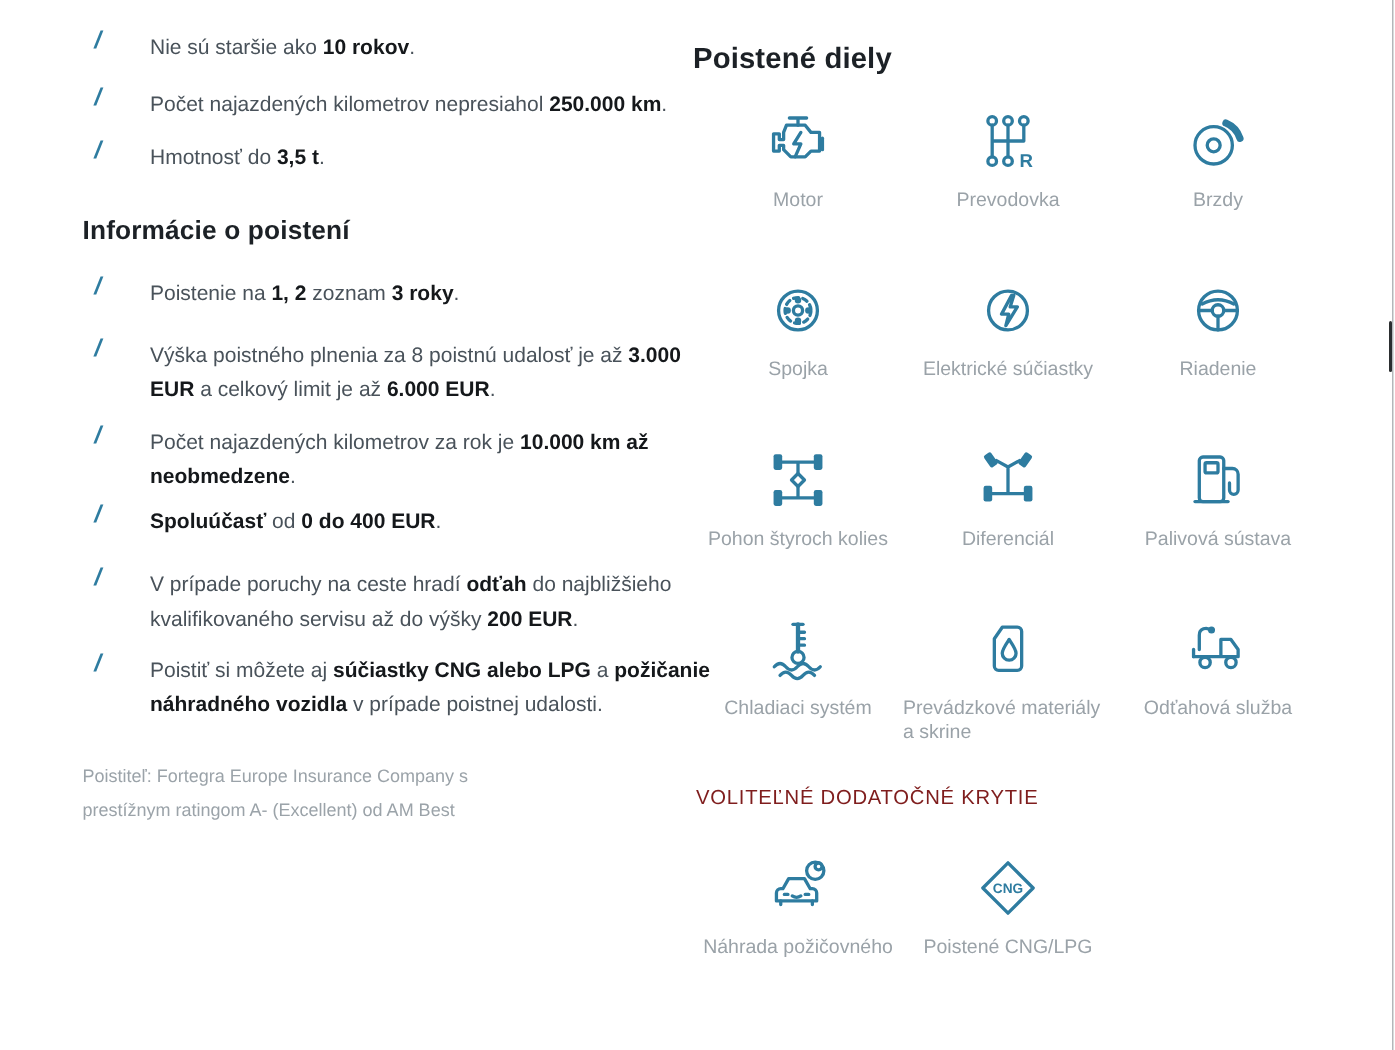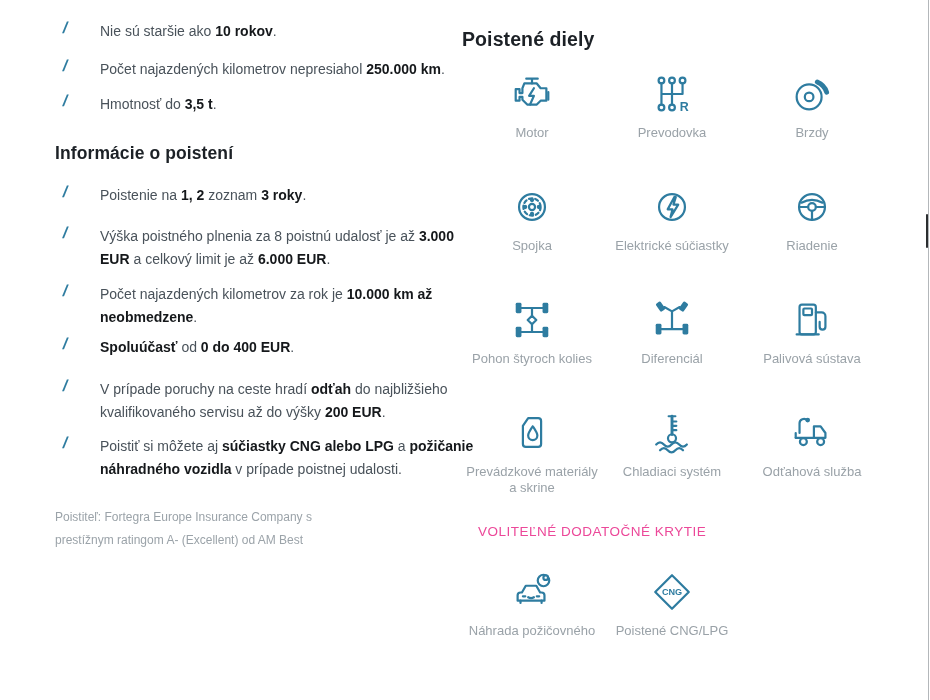--- a/index.html
+++ b/index.html
@@ -60,25 +60,25 @@
   .part{
     display:flex;flex-direction:column;align-items:center;
   }
   .icon{
     height:52px;display:flex;align-items:center;justify-content:center;
     color:var(--accent);
   }
   .icon svg{width:46px;height:46px;display:block;}
   .plabel{
     margin-top:5px;max-width:140px;
-    text-align:center;font-size:13px;line-height:16px;color:var(--label);
+    font-size:13px;line-height:16px;color:var(--label);
   }
   .opt-heading{
-    position:absolute;left:16px;top:524px;
-    font-size:13.5px;letter-spacing:.5px;color:#ec4899;
+    position:absolute;left:2px;top:524px;
+    font-size:13.5px;letter-spacing:.5px;color:#7f1d1d;
   }
   .detail-link{
     position:absolute;left:0;top:666px;
     font-size:15px;color:#2c3339;text-decoration:none;
     border-bottom:1px solid var(--underline);padding-bottom:2px;
     cursor:pointer;
   }
   
   .edge-line{position:absolute;left:928px;top:0;width:1px;height:700px;background:#b3b7ba;}
   .scroll-thumb{position:absolute;left:926px;top:214px;width:2px;height:34px;background:#2b2e30;border-radius:2px;}
@@ -235,38 +235,38 @@
             <rect x="15" y="12" width="9" height="7" rx="1"></rect>
             <path d="M8 39 h23"></path>
             <path d="M28 16 h6 a4 4 0 0 1 4 4 v11 a3 3 0 0 1 -6 0 v-5"></path>
           </svg>
         </div>
         <div class="plabel">Palivová sústava</div>
       </div>
       <div class="part">
         <div class="icon">
           <svg viewBox="0 0 48 48" fill="none" stroke="currentColor" stroke-width="2.3" stroke-linecap="round" stroke-linejoin="round">
-            <path d="M20 8.5 h10.5 a3 3 0 0 1 3 3 v24 a3 3 0 0 1 -3 3 h-13 a3 3 0 0 1 -3 -3 V16.5 Z"></path>
-            <path d="M24.8 17 c-3.2 4.8 -4.8 7 -4.8 9.6 a4.8 4.8 0 0 0 9.6 0 c0 -2.6 -1.6 -4.8 -4.8 -9.6 z"></path>
-          </svg>
-        </div>
-        <div class="plabel">Prevádzkové materiály a skrine</div>
-      </div>
-      <div class="part">
-        <div class="icon">
-          <svg viewBox="0 0 48 48" fill="none" stroke="currentColor" stroke-width="2.3" stroke-linecap="round" stroke-linejoin="round">
             <path d="M24 6.5 v19" stroke-width="3"></path>
             <path d="M20.5 6.5 h7"></path>
             <path d="M24 12 h4.5 M24 16.5 h4.5 M24 21 h4.5"></path>
             <circle cx="24" cy="29.5" r="4.2"></circle>
             <path d="M7.5 36 q4 -4.5 8 0 t8 0 t8 0 t8 0"></path>
             <path d="M11.5 42 q4 -4.5 8 0 t8 0 t8 0"></path>
           </svg>
         </div>
         <div class="plabel">Chladiaci systém</div>
+      </div>
+      <div class="part">
+        <div class="icon">
+          <svg viewBox="0 0 48 48" fill="none" stroke="currentColor" stroke-width="2.3" stroke-linecap="round" stroke-linejoin="round">
+            <path d="M20 8.5 h10.5 a3 3 0 0 1 3 3 v24 a3 3 0 0 1 -3 3 h-13 a3 3 0 0 1 -3 -3 V16.5 Z"></path>
+            <path d="M24.8 17 c-3.2 4.8 -4.8 7 -4.8 9.6 a4.8 4.8 0 0 0 9.6 0 c0 -2.6 -1.6 -4.8 -4.8 -9.6 z"></path>
+          </svg>
+        </div>
+        <div class="plabel">Prevádzkové materiály a skrine</div>
       </div>
       <div class="part">
         <div class="icon">
           <svg viewBox="0 0 48 48" fill="none" stroke="currentColor" stroke-width="2.3" stroke-linecap="round" stroke-linejoin="round">
             <path d="M7 29 h31 v-5 l-5 -7 h-7 v12"></path>
             <path d="M7 29 v-5"></path>
             <path d="M11 24 V14 a4.5 4.5 0 0 1 8 -3"></path>
             <circle cx="19.5" cy="10.5" r="1.3"></circle>
             <circle cx="15" cy="33" r="3.6" fill="#fff"></circle>
             <circle cx="33" cy="33" r="3.6" fill="#fff"></circle>

